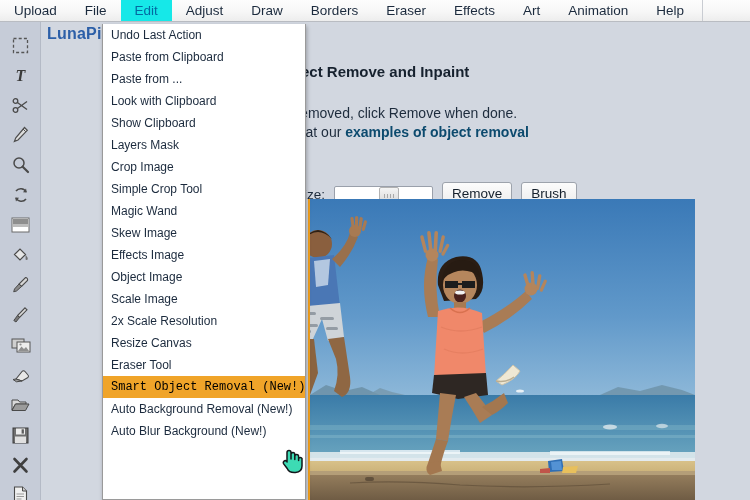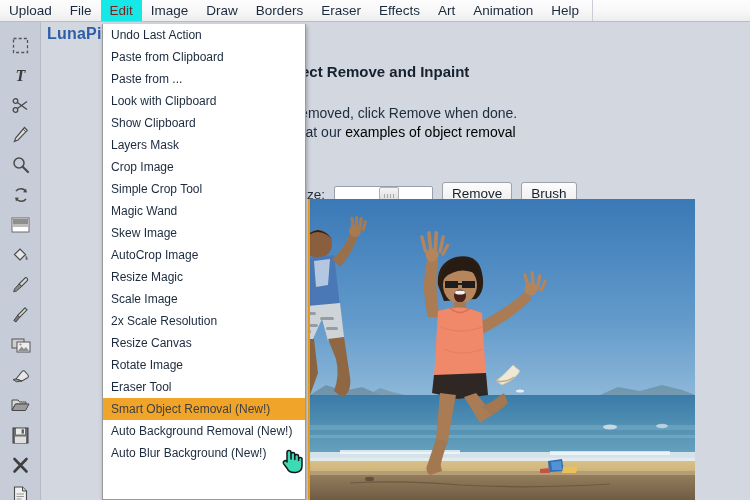--- a/index.html
+++ b/index.html
@@ -14,28 +14,28 @@
   
   #menubar {
     position: absolute; top: 0; left: 0;
     width: 750px; height: 22px;
     background: linear-gradient(to bottom, #fdfdfd 0%, #f7f7f7 55%, #ededed 100%);
     border-bottom: 1px solid #b9bcc2;
     display: flex; align-items: stretch;
   }
   .menu-item {
     display: flex; align-items: center;
-    padding: 0 9px;
+    padding: 0 14px;
     font-size: 13.5px;
     color: #1b2a3d;
     white-space: nowrap;
     cursor: default;
     line-height: 1;
   }
-  .menu-item.active { background: #16e8e8; color: #7f1d1d; }
+  .menu-item.active { background: #16e8e8; color: #0369a1; }
   #menu-spacer { flex: 1 1 auto; border-left: 1px solid #c9ccd2; margin-left: 4px; }
 
   
   #sidebar {
     position: absolute; top: 22px; left: 0;
     width: 41px; height: 478px;
     background: #c6ccd8;
     border-right: 1px solid #b4bac6;
     padding-top: 8px;
   }
@@ -64,21 +64,21 @@
     font-size: 15px; font-weight: bold; color: #16212e;
     white-space: nowrap;
   }
   #desc {
     position: absolute; top: 82px; left: 70px;
     width: 600px;
     font-size: 14px; color: #1d2b3c;
     line-height: 19px;
   }
   #desc a {
-    color: #000000; font-weight: normal; text-decoration: none;
+    color: #0c4a6e; font-weight: bold; text-decoration: none;
   }
   #controls {
     position: absolute; top: 160px; left: 215px;
     display: flex; align-items: center; gap: 9px;
   }
   #brush-label { font-size: 13.5px; color: #1d2b3c; white-space: nowrap; }
   #brush-slider {
     position: relative;
     width: 99px; height: 17px;
     background: #ffffff;
@@ -130,39 +130,39 @@
   }
   .dd-item {
     height: 22px;
     display: flex; align-items: center;
     padding-left: 8px;
     font-size: 12px;
     color: #1b2a3d;
     white-space: nowrap;
     cursor: pointer;
   }
-  .dd-item.highlight { background: #f0a429; color: #404040; }
+  .dd-item.highlight { background: #f0a429; color: #000000; font-family: Liberation Mono, monospace; }
 
   
   #cursor {
     position: absolute; top: 446px; left: 280px;
     width: 24px; height: 28px;
     pointer-events: none;
   }
 </style>
 </head>
 <body>
 
 <div id="app">
 
   <div id="menubar">
     <div class="menu-item">Upload</div>
     <div class="menu-item">File</div>
     <div class="menu-item active">Edit</div>
-    <div class="menu-item">Image</div>
+    <div class="menu-item">Adjust</div>
     <div class="menu-item">Draw</div>
     <div class="menu-item">Borders</div>
     <div class="menu-item">Eraser</div>
     <div class="menu-item">Effects</div>
     <div class="menu-item">Art</div>
     <div class="menu-item">Animation</div>
     <div class="menu-item">Help</div>
     <div id="menu-spacer"></div>
   </div>
 
@@ -436,26 +436,25 @@
     <div class="dd-item">Undo Last Action</div>
     <div class="dd-item">Paste from Clipboard</div>
     <div class="dd-item">Paste from ...</div>
     <div class="dd-item">Look with Clipboard</div>
     <div class="dd-item">Show Clipboard</div>
     <div class="dd-item">Layers Mask</div>
     <div class="dd-item">Crop Image</div>
     <div class="dd-item">Simple Crop Tool</div>
     <div class="dd-item">Magic Wand</div>
     <div class="dd-item">Skew Image</div>
-    <div class="dd-item">AutoCrop Image</div>
-    <div class="dd-item">Resize Magic</div>
+    <div class="dd-item">Effects Image</div>
+    <div class="dd-item">Object Image</div>
     <div class="dd-item">Scale Image</div>
     <div class="dd-item">2x Scale Resolution</div>
     <div class="dd-item">Resize Canvas</div>
-    <div class="dd-item">Rotate Image</div>
     <div class="dd-item">Eraser Tool</div>
     <div class="dd-item highlight">Smart Object Removal (New!)</div>
     <div class="dd-item">Auto Background Removal (New!)</div>
     <div class="dd-item">Auto Blur Background (New!)</div>
   </div>
 
   <div id="cursor">
     <svg width="24" height="28" viewBox="0 0 24 28">
       <path d="M7 16 L7 6.5 A2 2 0 0 1 11 6.5 L11 13 L11 8.5 A1.9 1.9 0 0 1 14.8 8.5 L14.8 13.5 L14.8 10.5 A1.9 1.9 0 0 1 18.6 10.5 L18.6 14.5 L18.6 12.6 A1.8 1.8 0 0 1 22 12.6 L22 20 Q22 26 15.5 26.5 Q9 27 7.2 22.5 L3.5 17.6 A2 2 0 0 1 6.6 15.2 Z" fill="#3ddbb4" stroke="#14161a" stroke-width="1.5" stroke-linejoin="round"></path>
     </svg>

